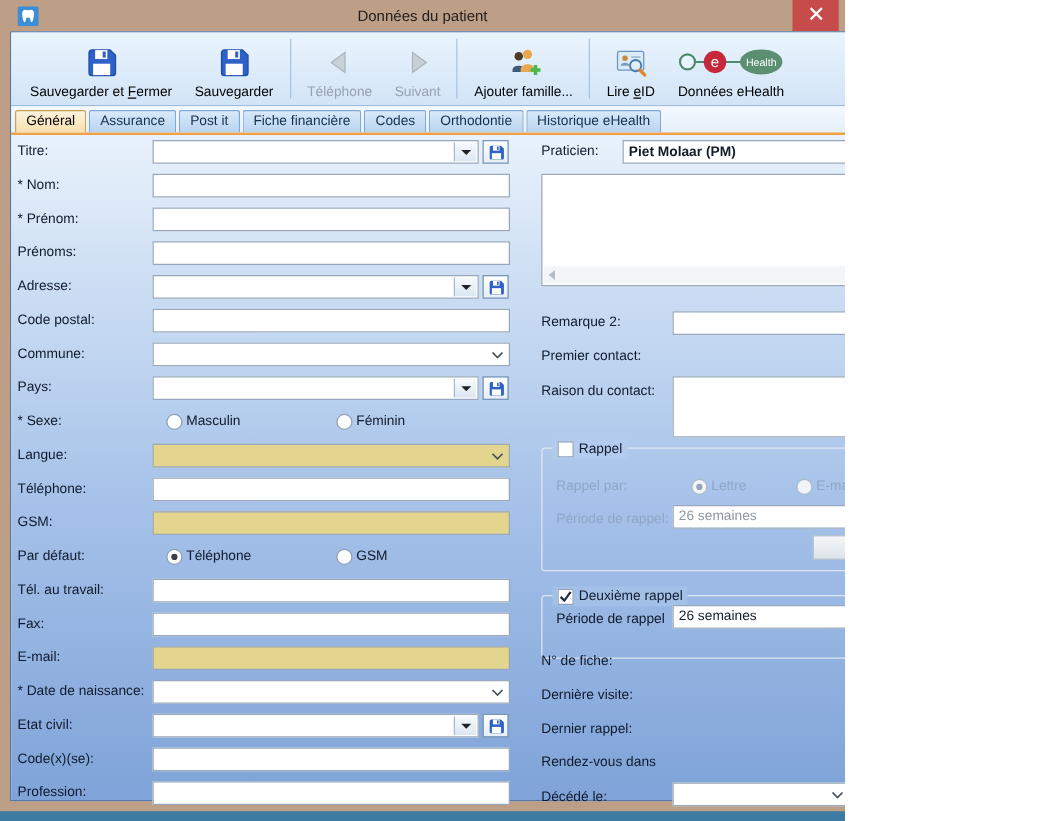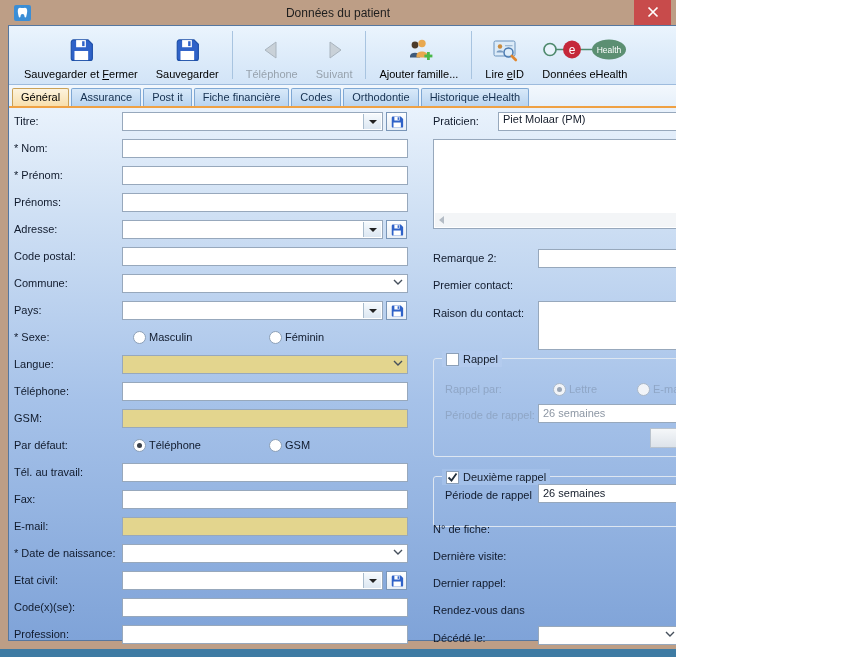--- a/index.html
+++ b/index.html
@@ -22,21 +22,21 @@
   .tabstrip{height:21px;background:linear-gradient(#f3f8fd,#e6f0fa);display:flex;align-items:flex-end;padding-left:3px;border-bottom:2px solid #efa144;box-sizing:content-box;}
   .tab{height:17px;line-height:17px;padding:0 8px;margin-right:2px;background:linear-gradient(#d8e9f9,#b9d4f0);border:1px solid #7fa8d4;border-bottom:none;border-radius:2px 2px 0 0;color:#15304f;white-space:nowrap;}
   .tab.active{background:linear-gradient(#fdf3dd,#f8dfad);border-color:#c9a158;color:#000;margin-top:32px;}
   
   .content{position:relative;flex:1;background:linear-gradient(180deg,#e9f2fc 0%,#cfe0f4 20%,#a6c2e9 55%,#7fa3d8 100%);}
   .lbl{position:absolute;height:19px;line-height:19px;white-space:nowrap;color:#101a2c;}
   .dis-t{color:#8fa6c6;}
   .box{position:absolute;height:19px;background:#fff;border:1px solid #97a8bc;box-sizing:border-box;}
   input.box{padding:0 3px;font:inherit;outline:none;}
   .req{background:#e3d58e;}
-  .cflat{display:flex;justify-content:space-between;padding:0 4px;}
+  .cflat{display:flex;align-items:center;justify-content:space-between;padding:0 4px;font-weight:bold;}
   .cflat .val{overflow:hidden;white-space:nowrap;}
   .cclassic{}
   .ddbtn{position:absolute;right:1px;top:1px;bottom:1px;width:17px;background:linear-gradient(#f6fafd,#dce7f2);border-left:1px solid #a9bccd;display:flex;align-items:center;justify-content:center;}
   .tri-dn{width:0;height:0;border-left:4px solid transparent;border-right:4px solid transparent;border-top:4px solid #222;}
   .savebtn{position:absolute;width:21px;height:19px;background:linear-gradient(#fdfeff,#e7eef6);border:1px solid #7a96b8;box-sizing:border-box;display:flex;align-items:center;justify-content:center;}
   .radio{position:absolute;width:13px;height:13px;border-radius:50%;background:#fff;border:1px solid #8ca0b8;box-sizing:border-box;}
   .radio.sel::after{content:"";position:absolute;left:3px;top:3px;right:3px;bottom:3px;border-radius:50%;background:#3a4049;}
   .radio.dis{background:#f1f4f8;border-color:#aab8c8;}
   .radio.dis.sel::after{background:#9aa6b6;}
   .check{position:absolute;width:13px;height:13px;background:#fff;border:1px solid #8ca0b8;box-sizing:border-box;display:flex;align-items:center;justify-content:center;}

